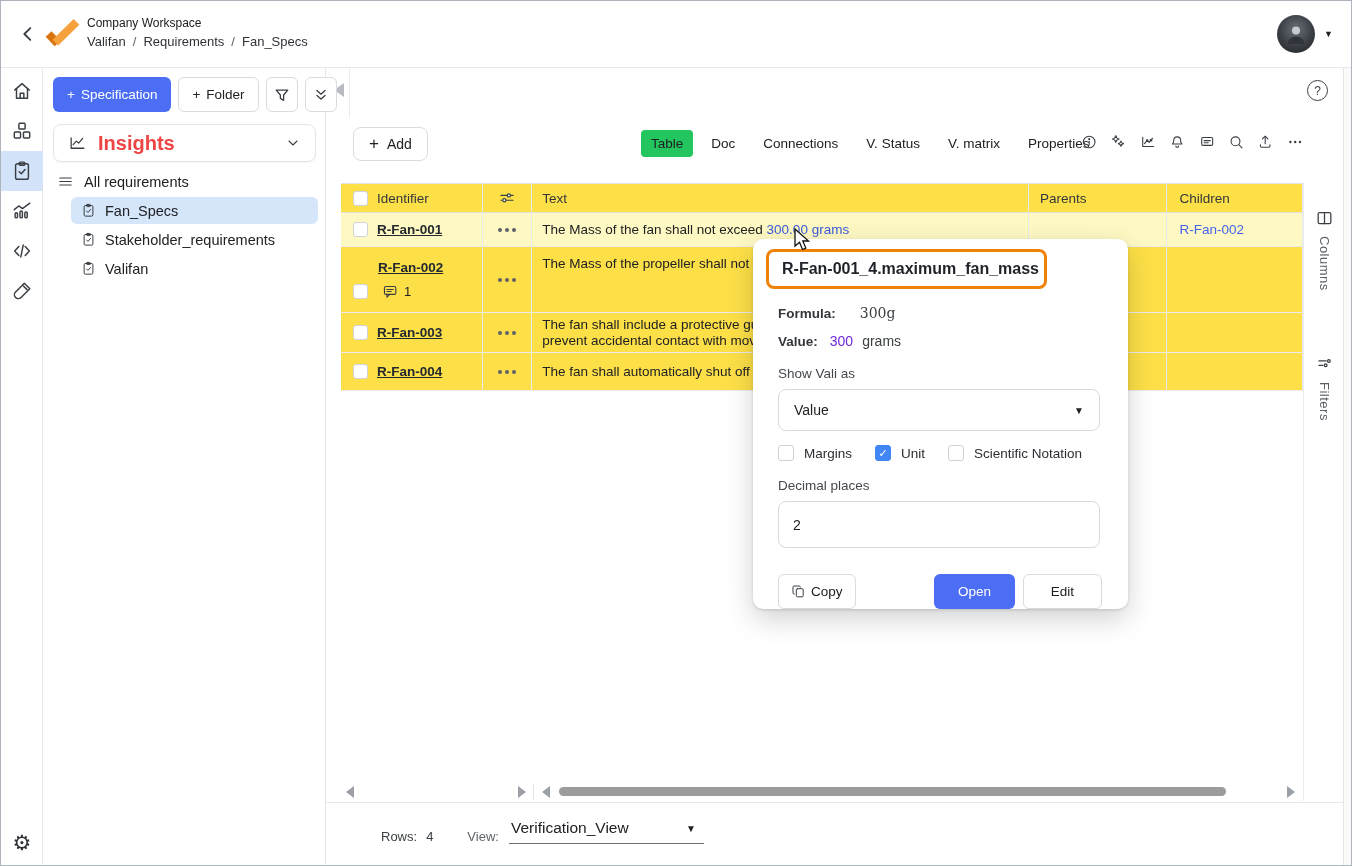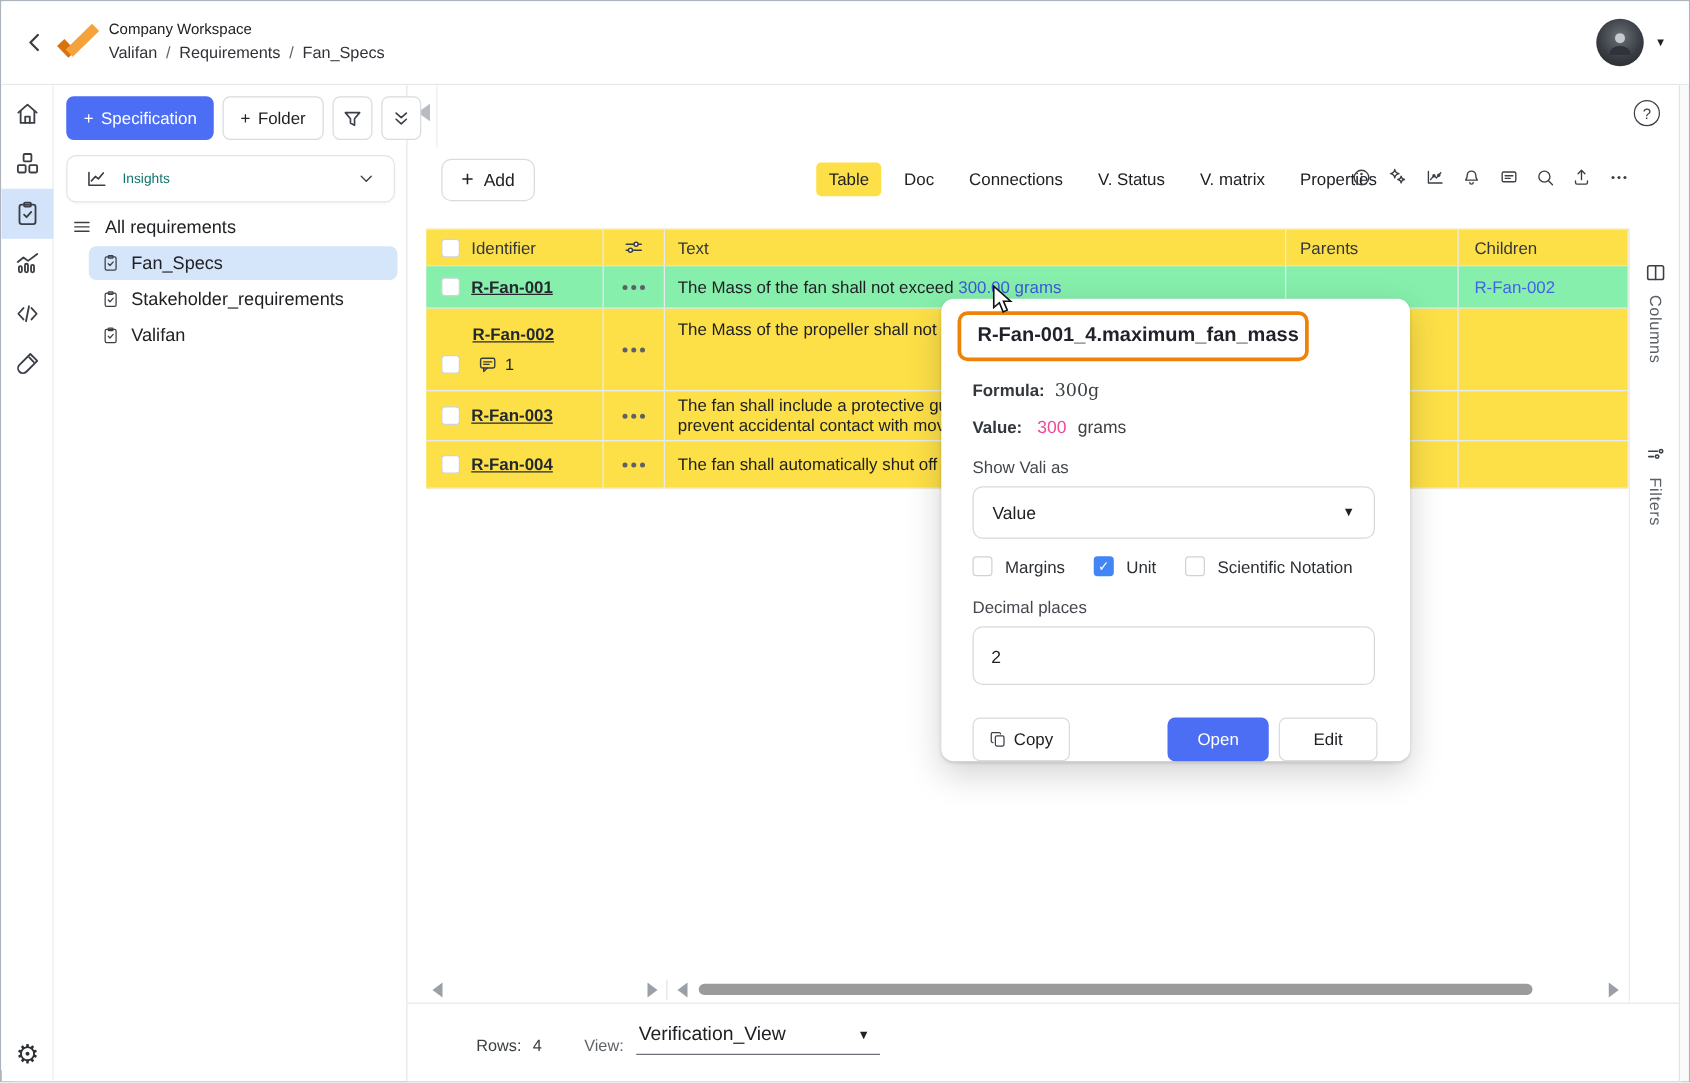--- a/index.html
+++ b/index.html
@@ -28,49 +28,49 @@
   .rail-item.active { background:#d3e4fa; }
   .rail-gear { position:absolute; left:0; bottom:8px; width:42px; height:32px; display:flex; align-items:center; justify-content:center; font-size:21px; color:#2d3136; cursor:pointer; }
 
   
   .sidebar { position:absolute; left:42px; top:67px; width:283px; height:799px; background:#fff; border-right:1px solid #e6e7e9; z-index:4; }
   .sb-btnrow { position:absolute; left:10px; top:9px; display:flex; gap:7px; }
   .btn-spec { height:35px; padding:0 14px; background:#4c6ef5; color:#fff; border-radius:6px; font-size:13.5px; display:flex; align-items:center; gap:6px; cursor:pointer; }
   .btn-folder { height:35px; padding:0 13px; background:#fff; color:#202124; border:1px solid #d8dbdf; border-radius:6px; font-size:13.5px; display:flex; align-items:center; gap:6px; cursor:pointer; }
   .btn-sq { width:32px; height:35px; border:1px solid #d8dbdf; border-radius:6px; background:#fff; display:flex; align-items:center; justify-content:center; cursor:pointer; }
   .insights { position:absolute; left:10px; top:56px; width:263px; height:38px; border:1px solid #e2e4e8; border-radius:8px; box-shadow:0 1px 2px rgba(0,0,0,.04); display:flex; align-items:center; padding:0 14px; gap:11px; cursor:pointer; }
-  .insights-label { font-size:11px; font-weight:400; color:#0f766e; flex:1; }
+  .insights-label { font-size:20px; font-weight:700; color:#ef4444; flex:1; }
   .allreq { position:absolute; left:14px; top:105px; display:flex; align-items:center; gap:10px; cursor:pointer; }
   .allreq-label { font-size:14.5px; color:#202124; }
   .spec-list { position:absolute; left:28px; top:129px; width:247px; }
   .spec-item { height:27px; margin-bottom:2px; border-radius:6px; display:flex; align-items:center; gap:9px; padding:0 10px; cursor:pointer; }
   .spec-item.selected { background:#d5e6fa; }
   .spec-item span { font-size:14.5px; color:#202124; }
 
   
   .main { position:absolute; left:325px; top:67px; width:1019px; height:799px; background:#fff; }
   .collapse-tri { position:absolute; left:8px; top:15px; width:0; height:0; border-top:7px solid transparent; border-bottom:7px solid transparent; border-right:10px solid #b8bcc2; cursor:pointer; }
   .strip-div { position:absolute; left:23px; top:0; width:1px; height:50px; background:#ededef; }
   .help-circ { position:absolute; left:981px; top:12px; width:21px; height:21px; border:1.6px solid #3a3f45; border-radius:50%; font-size:12px; color:#3a3f45; display:flex; align-items:center; justify-content:center; cursor:pointer; }
 
   .btn-add { position:absolute; left:27px; top:59px; height:34px; padding:0 15px; border:1px solid #d8dbdf; border-radius:8px; background:#fff; font-size:14px; color:#202124; display:flex; align-items:center; gap:8px; cursor:pointer; }
   .btn-add .plus { font-size:17px; font-weight:300; color:#202124; }
 
   .tabs { position:absolute; left:315px; top:62px; display:flex; align-items:center; gap:8px; }
   .tab { padding:6px 10px; font-size:13.5px; color:#202124; border-radius:4px; cursor:pointer; white-space:nowrap; }
-  .tab.active { background:#fde047;margin-left:12px; }
+  .tab.active { background:#22c55e; }
 
   .tb-icons { position:absolute; left:755px; top:64px; width:222px; display:flex; justify-content:flex-end; align-items:center; gap:13px; }
   .tb-icons .tbi { width:20px; height:20px; cursor:pointer; }
 
   
   .tbl { position:absolute; left:15px; top:115px; width:962px; }
   .trow { display:flex; border-bottom:1px solid #eaebee; background:#fde047; }
   .trow.thead { border-top:1px solid #e3e4e7; border-bottom:1px solid #dfe1e4; }
-  .trow.sel { background:#86efac; }
+  .trow.sel { background:#fef9c3; }
   .c1 { width:142px; display:flex; align-items:center; padding-left:12px; gap:9px; }
   .c2 { width:49px; border-left:1px solid #e9eaed; display:flex; align-items:center; justify-content:center; }
   .c3 { width:499px; border-left:1px solid #e9eaed; display:flex; align-items:center; padding:4px 10px; font-size:13.5px; color:#202124; }
   .c4 { width:138px; border-left:1px solid #e9eaed; display:flex; align-items:center; padding-left:11px; font-size:13.5px; color:#202124; }
   .c5 { width:138px; border-left:1px solid #e9eaed; border-right:1px solid #e9eaed; display:flex; align-items:center; padding-left:13px; font-size:13.5px; }
   .thead > div { font-size:13.5px; color:#33373c; }
   .thead { height:30px; }
   .cbx { width:15px; height:15px; border:1.5px solid #cfd3d9; border-radius:3px; background:#fff; flex:none; cursor:pointer; }
   .rid { font-size:13.5px; font-weight:700; color:#24292f; text-decoration:underline; cursor:pointer; }
   .dots { display:flex; gap:3px; cursor:pointer; }
@@ -112,22 +112,22 @@
   .f-view-value { font-size:15.5px; color:#202124; }
   .f-view .caret { font-size:10px; }
 
   
   .popup { position:absolute; left:427px; top:171px; width:375px; height:370px; background:#fff; border-radius:10px; box-shadow:0 1px 3px rgba(0,0,0,.14), 0 10px 28px rgba(0,0,0,.18); z-index:20; padding:10px 26px 0 13px; }
   .vali-box { width:281px; height:40px; border:3px solid #ef8307; border-radius:8px; display:flex; align-items:center; padding:0 13px; }
   .vali-name { font-size:16px; font-weight:600; color:#1f2329; white-space:nowrap; }
   .pp-body { margin-left:12px; }
   .pp-line { display:flex; align-items:baseline; margin-top:12px; }
   .pp-lab { font-size:13.5px; font-weight:700; color:#33373c; }
-  .pp-formula { font-family:"DejaVu Serif", serif; font-size:14px; color:#3c4043; margin-left:8px; }
-  .pp-num { font-size:14px; color:#ec4899; margin-left:12px; }
+  .pp-formula { font-family:"DejaVu Serif", serif; font-size:14px; color:#3c4043; margin-left:24px; }
+  .pp-num { font-size:14px; color:#6d28d9; margin-left:12px; }
   .pp-unit { font-size:14px; color:#3c4043; margin-left:9px; }
   .pp-small-label { font-size:13.5px; color:#44484e; margin-top:17px; }
   .pp-select { margin-top:8px; width:322px; height:42px; border:1px solid #d6dade; border-radius:8px; display:flex; align-items:center; justify-content:space-between; padding:0 15px; cursor:pointer; }
   .pp-select span { font-size:14px; color:#202124; }
   .pp-select .caret { font-size:10px; color:#202124; }
   .pp-checks { margin-top:14px; display:flex; align-items:center; gap:10px; }
   .chk { width:16px; height:16px; border:1.5px solid #ced3d9; border-radius:3px; background:#fff; flex:none; cursor:pointer; }
   .chk.on { background:#4285f4; border-color:#4285f4; color:#fff; display:flex; align-items:center; justify-content:center; font-size:11px; }
   .chk-label { font-size:13.5px; color:#2c2f33; margin-right:13px; }
   .pp-input { margin-top:8px; width:322px; height:47px; border:1px solid #d6dade; border-radius:8px; display:flex; align-items:center; padding:0 14px; font-size:14px; color:#202124; cursor:text; }

